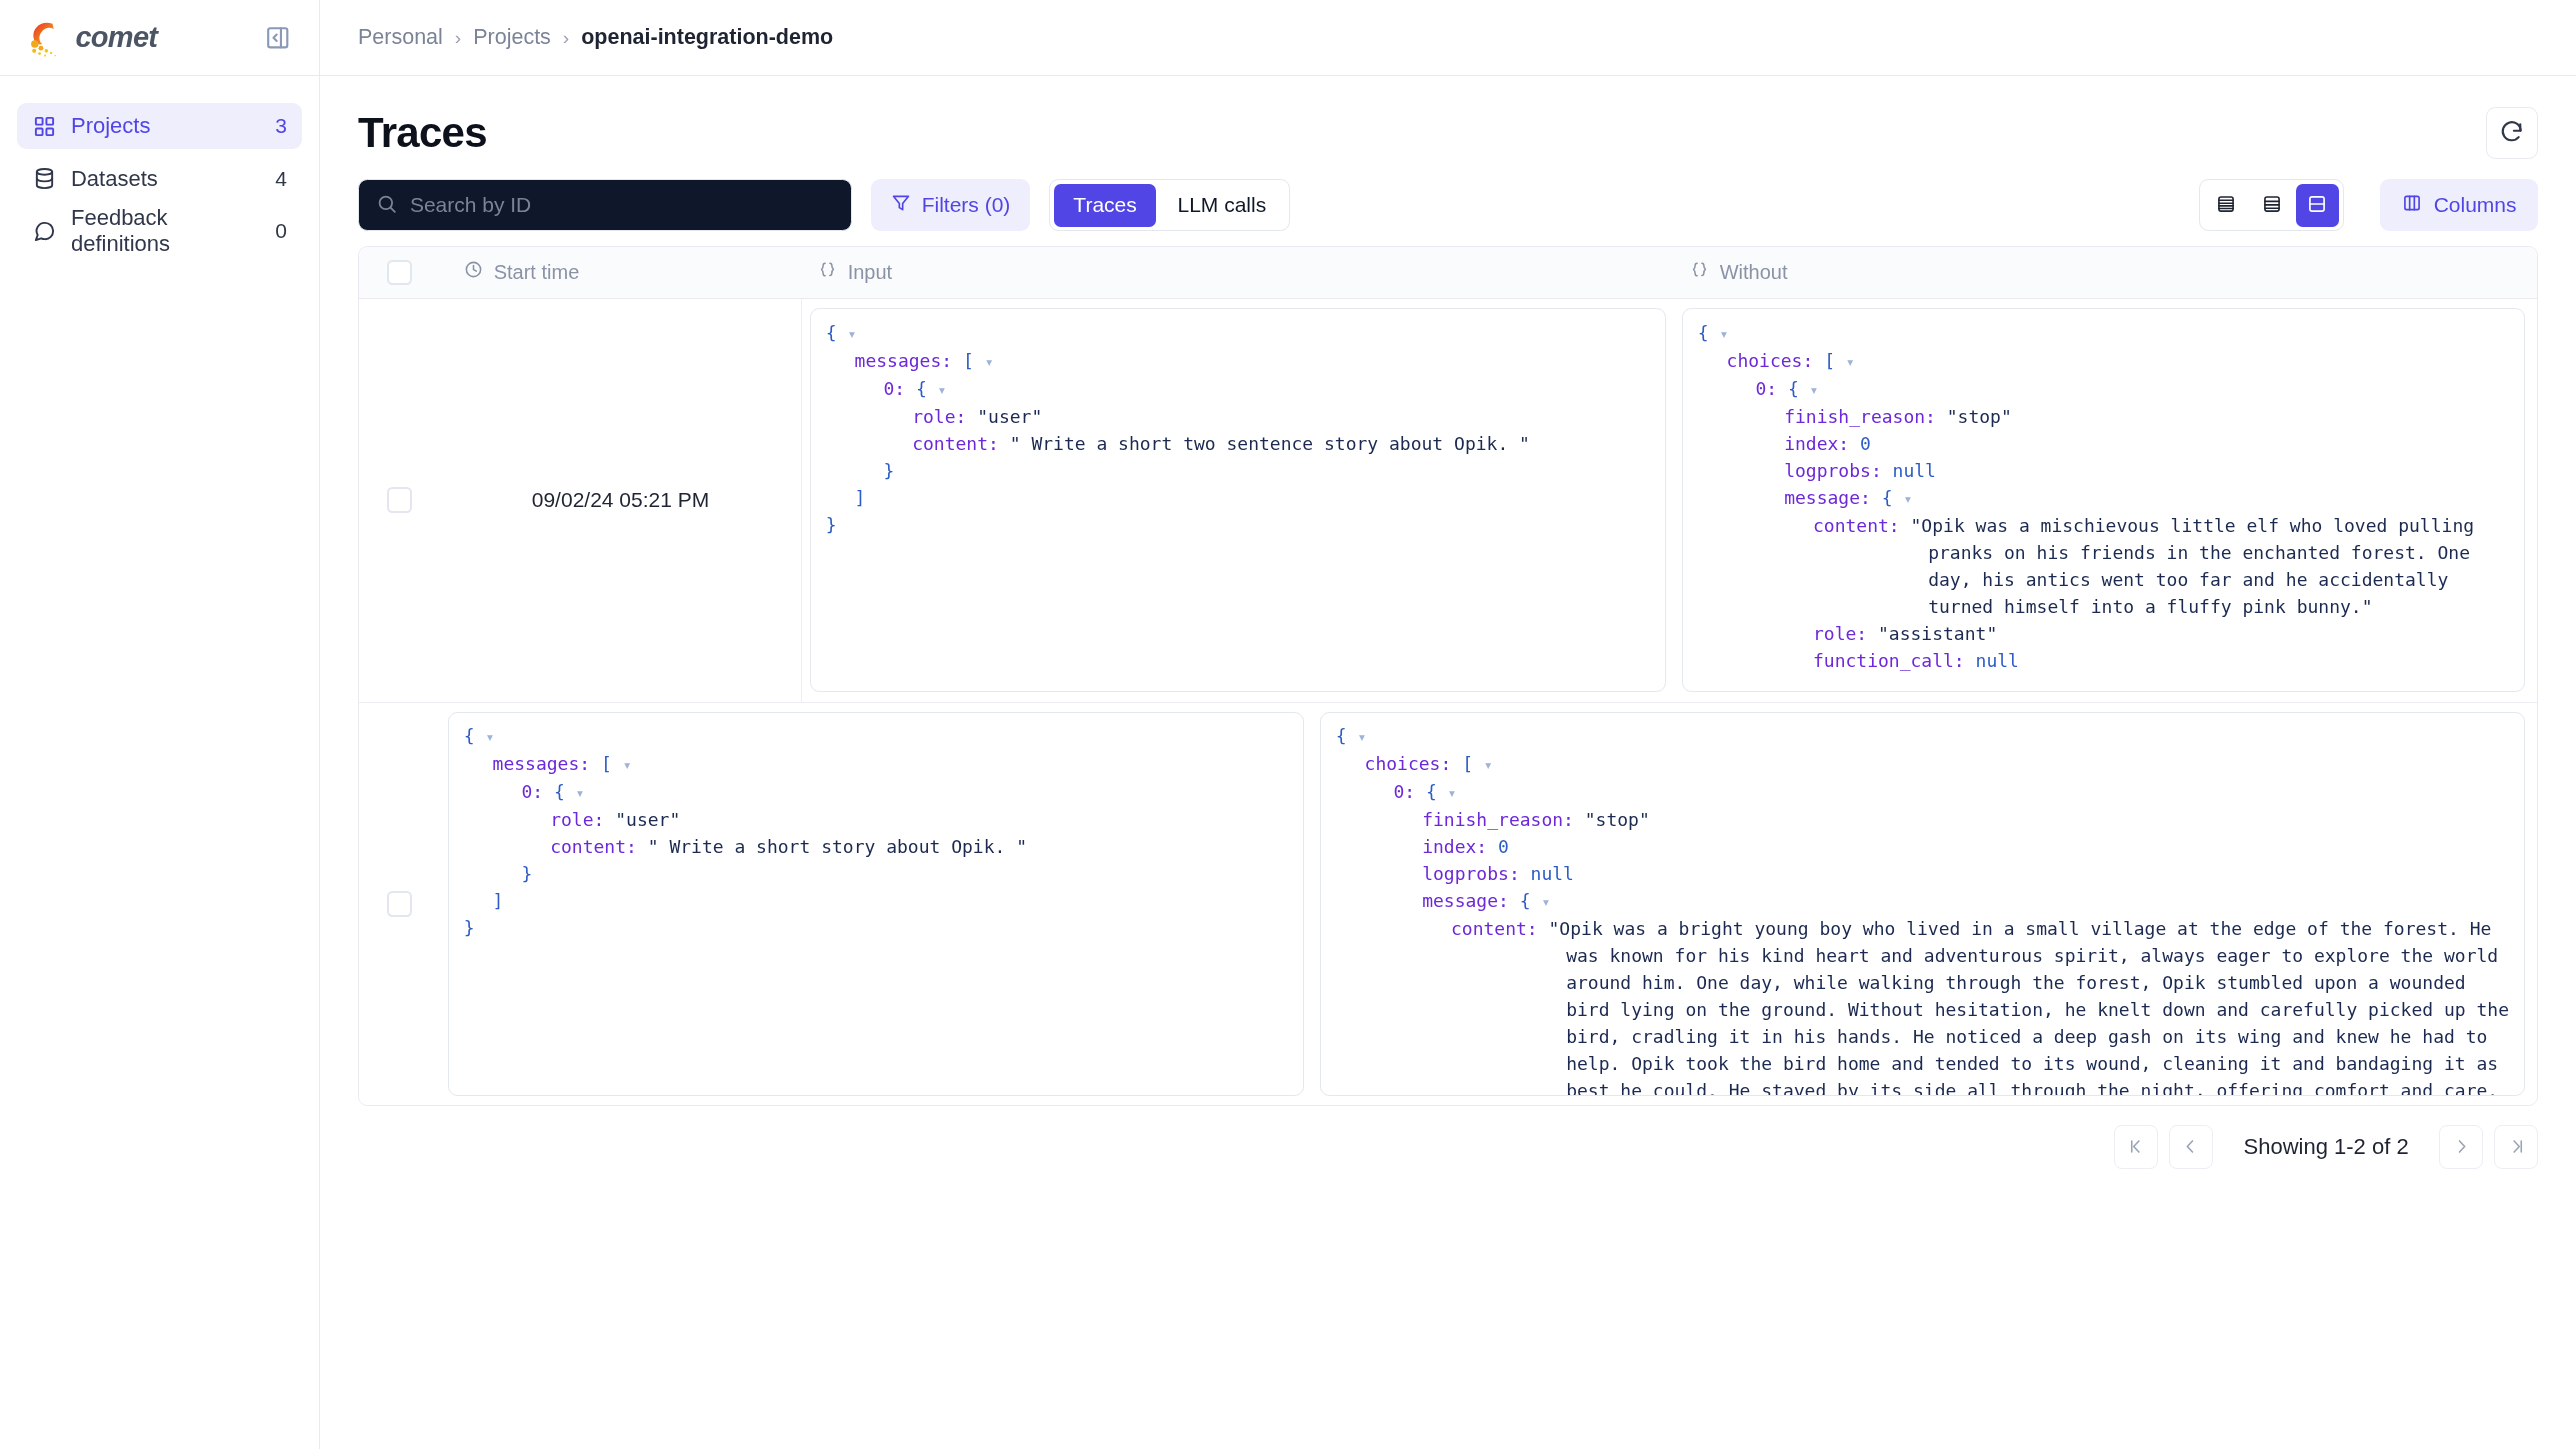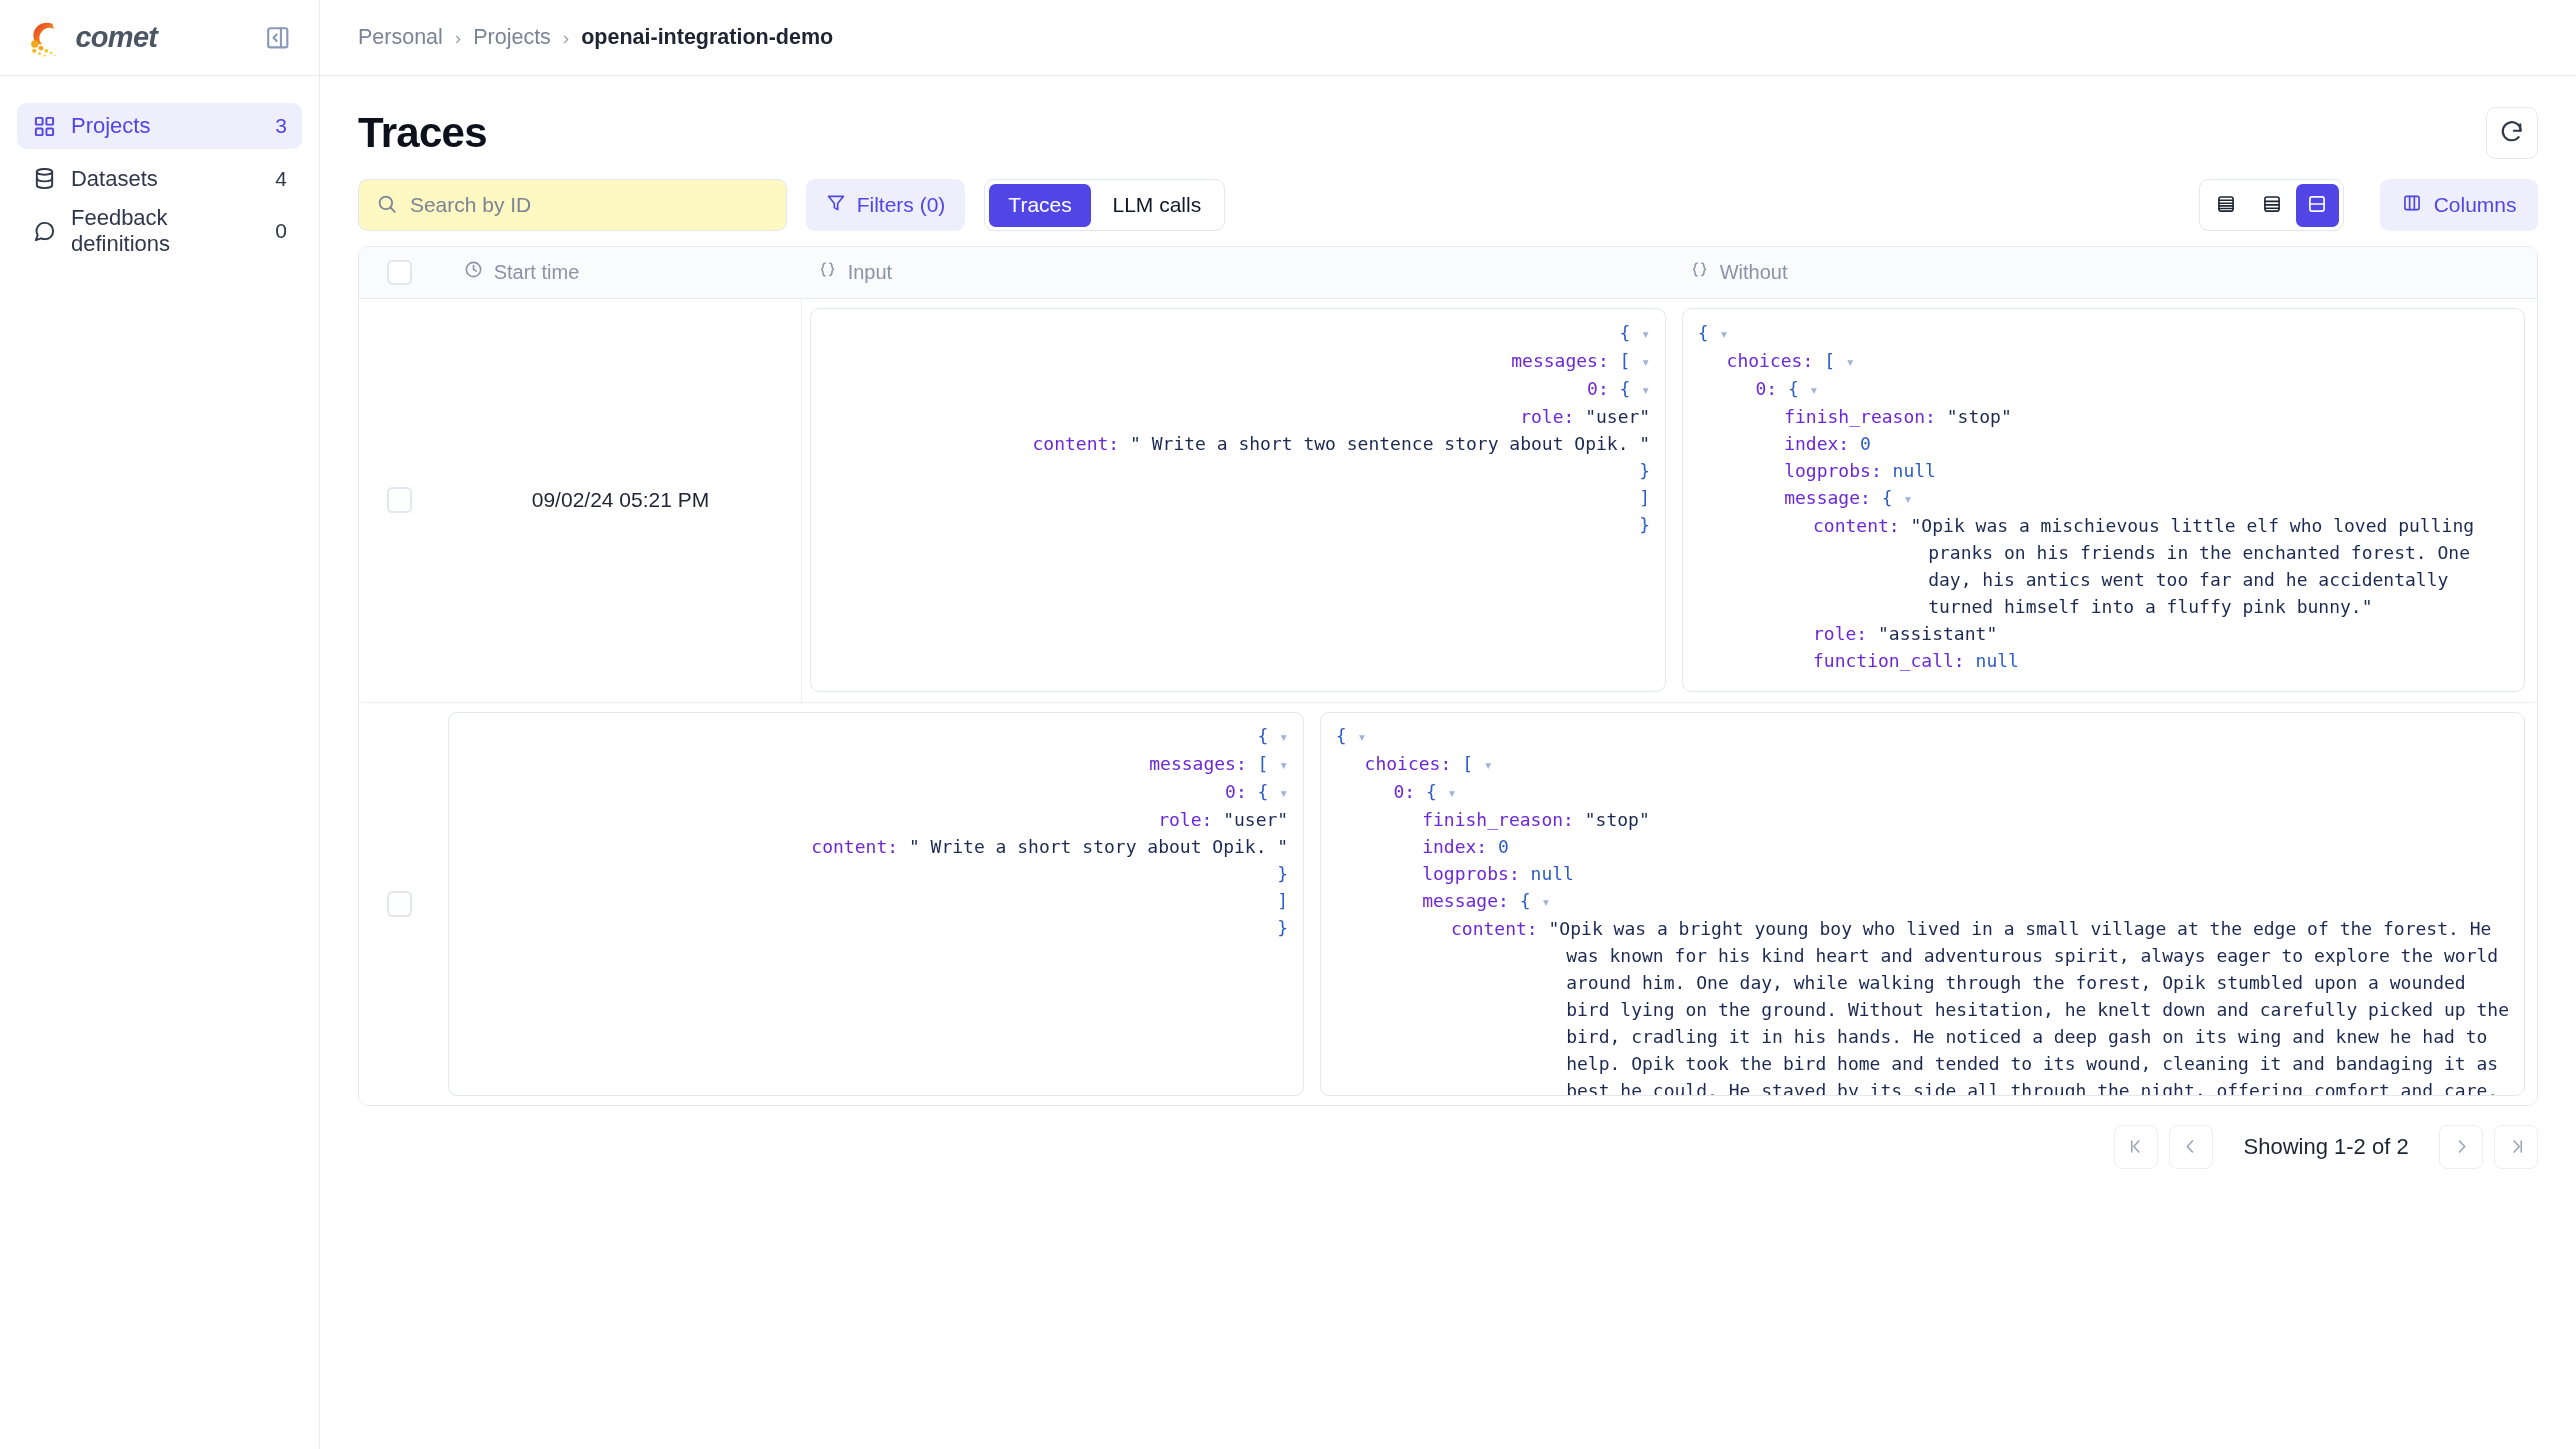--- a/index.html
+++ b/index.html
@@ -76,24 +76,24 @@
     cursor: pointer;
   }
 
   
   .toolbar {
     display: flex; align-items: center;
     padding: 8px 38px 14.8px 38px;
     gap: 19px;
   }
   .search-box {
-    width: 429px; height: 52px;
+    width: 494px; height: 52px;
     border: 1.3px solid #e3e7ee; border-radius: 9.4px;
     display: flex; align-items: center; gap: 12px;
-    padding: 0 17.4px; background: #fef9c3; cursor: text;
+    padding: 0 17.4px; background: #0f172a; cursor: text;
   }
   .search-box .ph { font-size: 21px; color: #7b8496; }
   .filters-btn {
     height: 52px; background: #eeeefc; border-radius: 9.4px;
     display: flex; align-items: center; gap: 10.7px;
     padding: 0 20px; cursor: pointer;
     font-size: 21px; color: #5146e5; font-weight: 500;
   }
   .tabs {
     height: 52px; border: 1.3px solid #e3e7ee; border-radius: 9.4px;
@@ -132,21 +132,21 @@
     height: 52px; background: #fafbfc;
     border-bottom: 1.3px solid #e8eaf0;
     display: flex; align-items: center;
   }
   .th {
     display: flex; align-items: center; gap: 10.7px;
     font-size: 20px; color: #8a93a6; font-weight: 500;
   }
   .col-check { width: 81px; flex: 0 0 81px; display:flex; align-items:center; justify-content:center; }
   .col-time  { width: 362px; flex: 0 0 362px; padding-left: 24px; }
-  .col-input { width: 872px; flex: 0 0 872px; padding-left: 16px; text-align: right; }
+  .col-input { width: 872px; flex: 0 0 872px; padding-left: 16px; }
   .col-out   { flex: 1; padding-left: 16px; min-width: 0; }
 
   .chk {
     width: 25.5px; height: 25.5px; border: 2px solid #e2e6ef;
     border-radius: 5.4px; background: #fff; cursor: pointer;
   }
 
   .trow {
     display: flex; align-items: stretch;
     border-bottom: 1.3px solid #eceef3;

